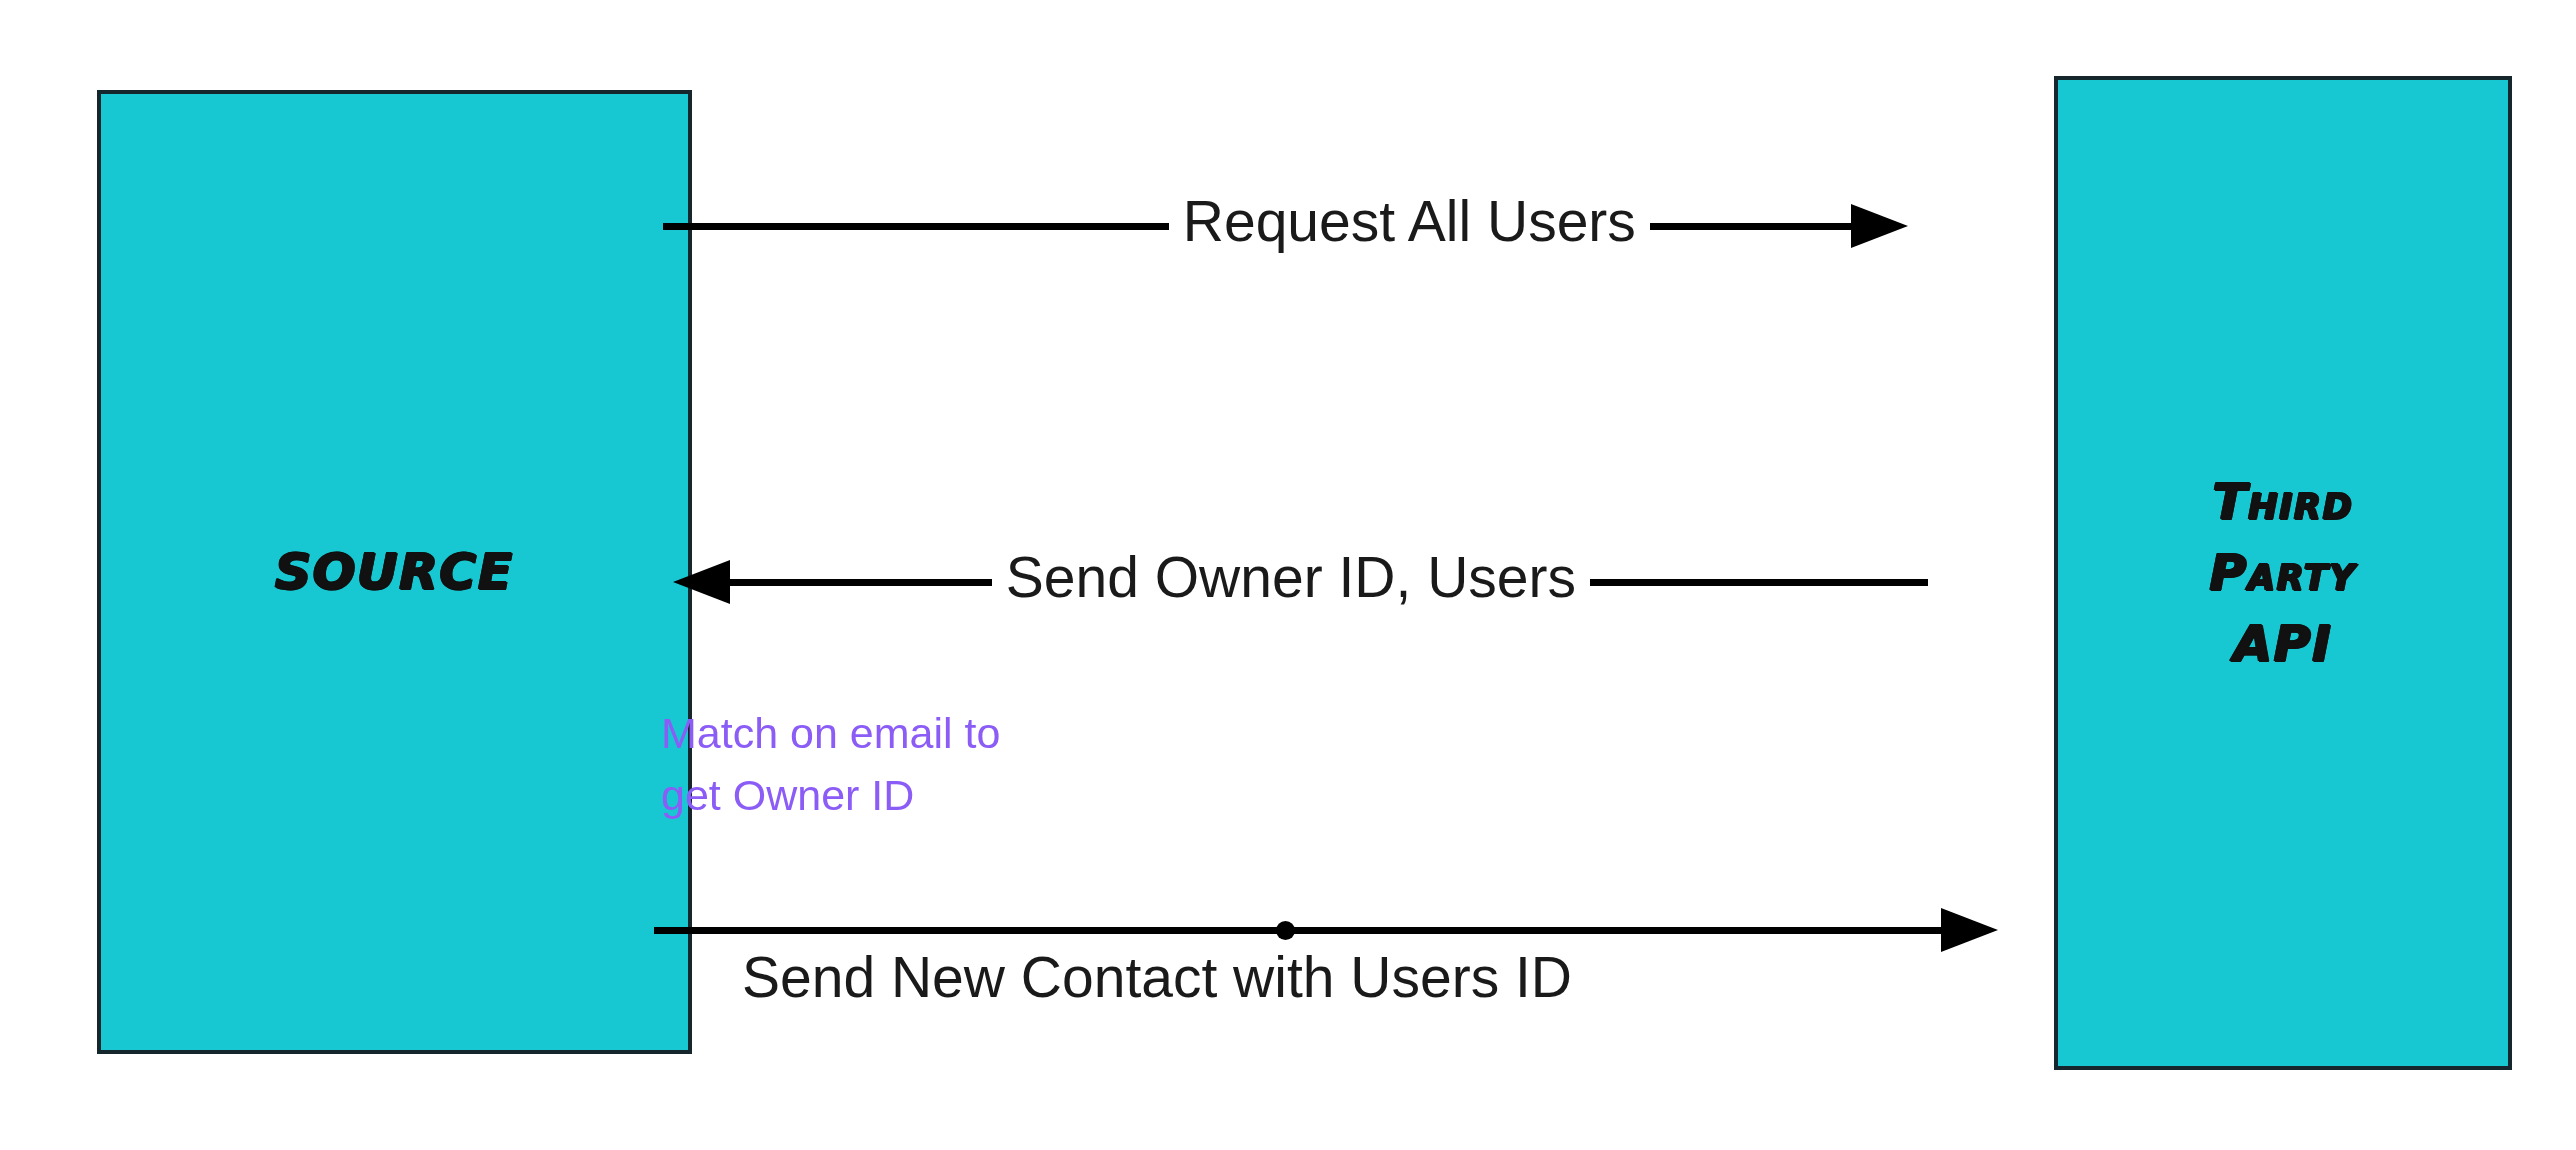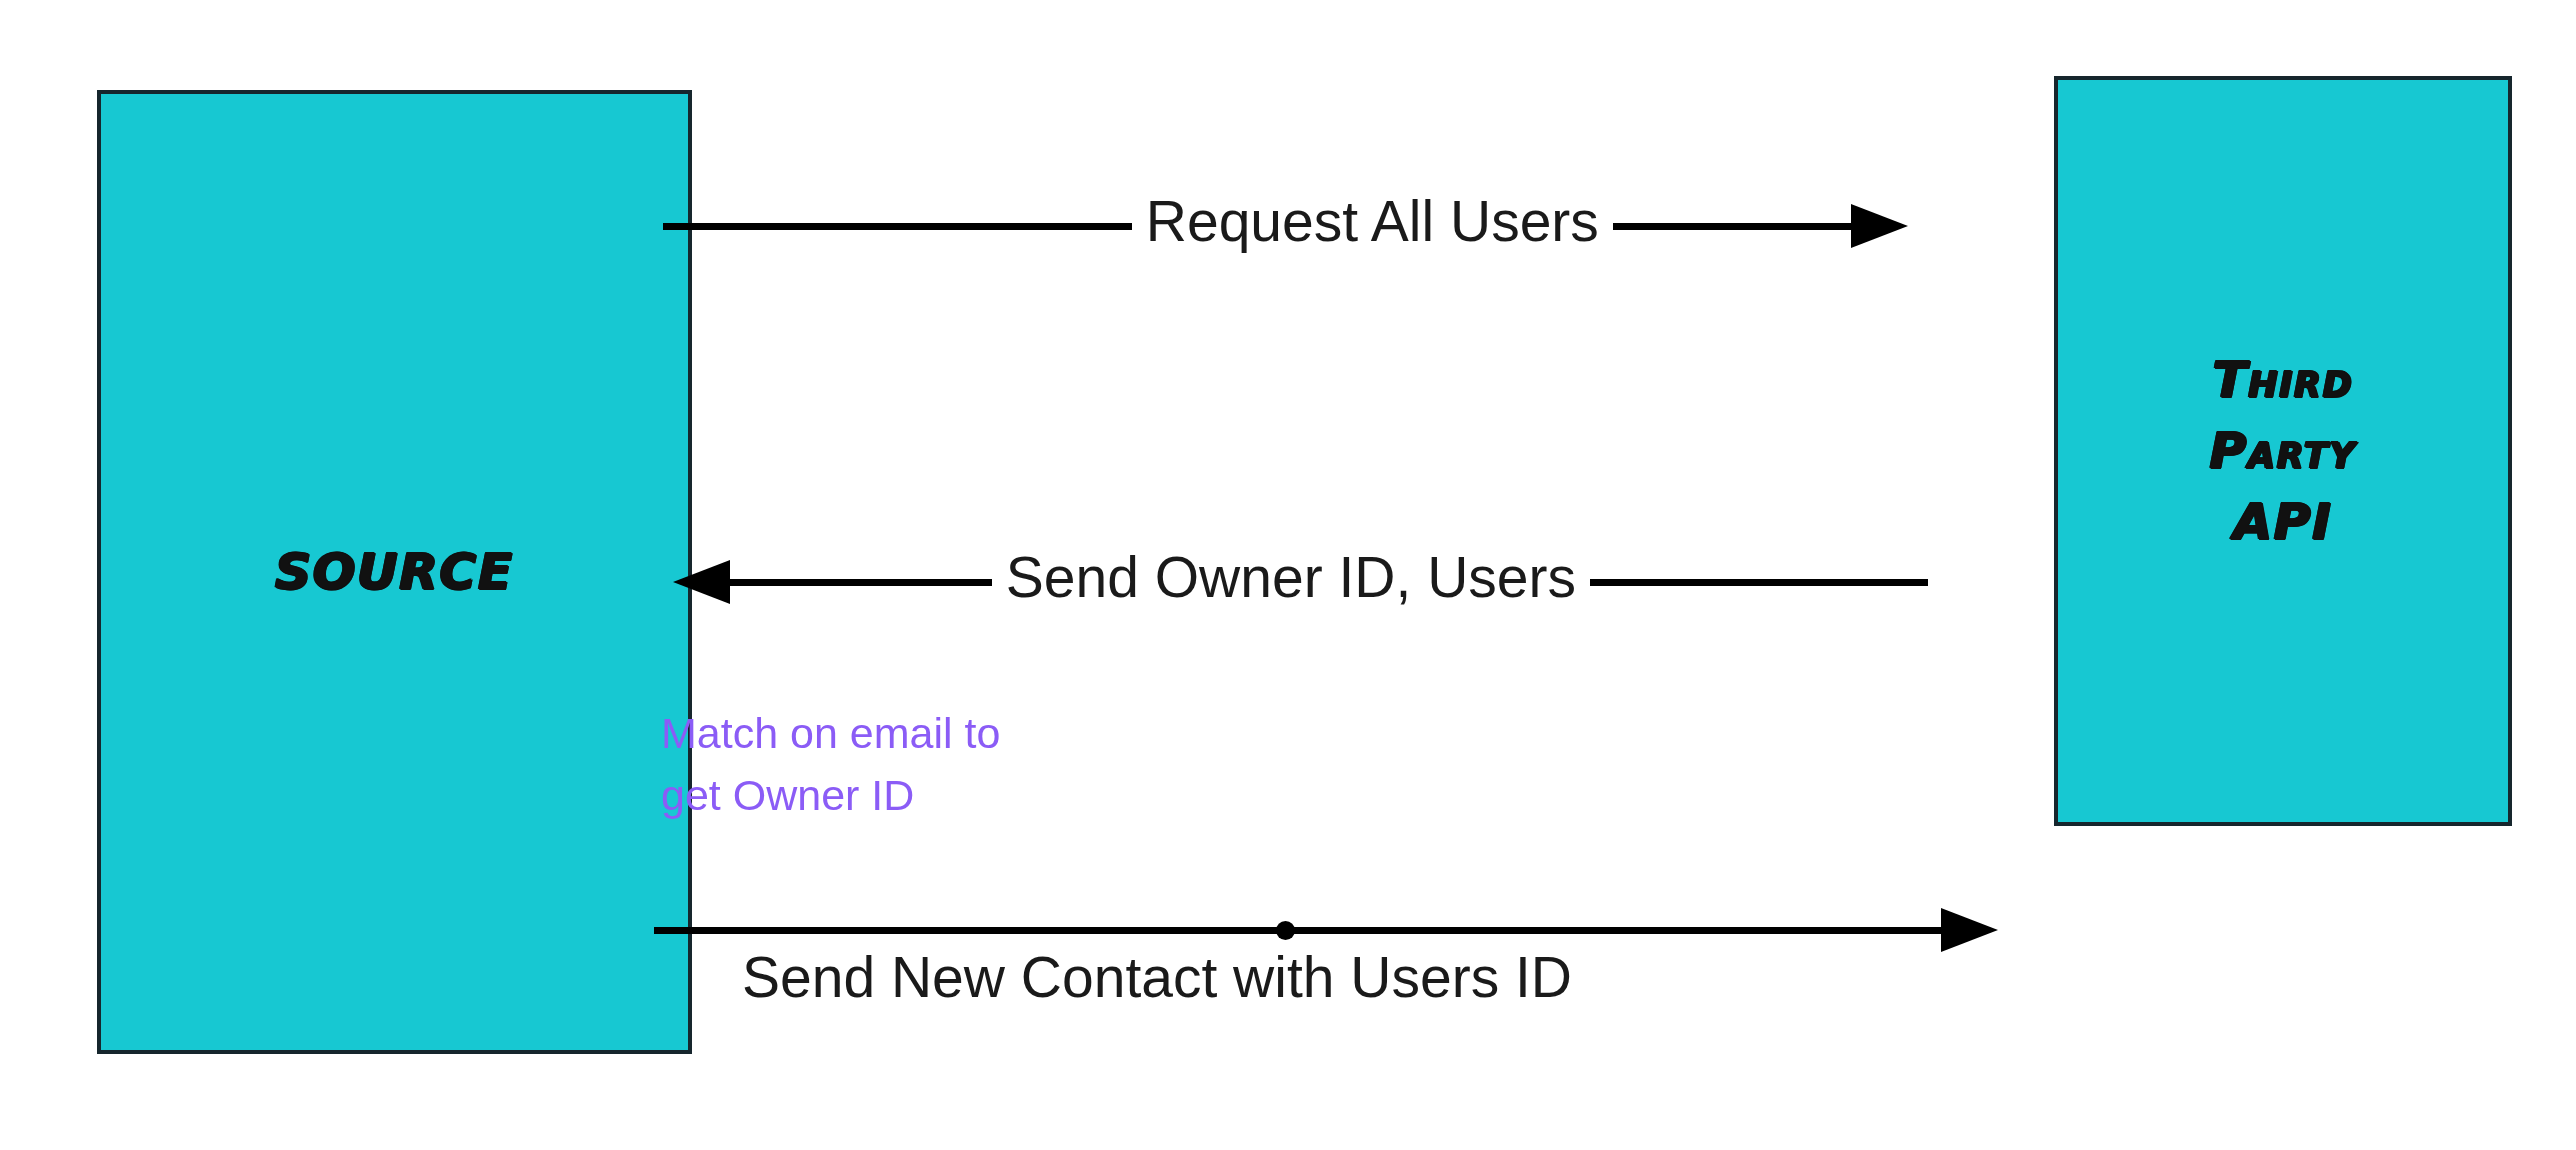--- a/index.html
+++ b/index.html
@@ -36,21 +36,21 @@
   #node-source {
     left: 97px;
     top: 90px;
     width: 595px;
     height: 964px;
   }
   #node-third-party {
     left: 2054px;
     top: 76px;
     width: 458px;
-    height: 750px;
+    height: 994px;
   }
 
   .node-label {
     color: #111111;
     text-align: center;
     font-family: "DejaVu Sans", sans-serif;
     font-weight: 700;
     font-style: italic;
     letter-spacing: 1.7px;
     line-height: 1.42;
@@ -127,21 +127,21 @@
   .msg-label.below-line {
     top: 19px;
     background: transparent;
     padding: 0;
   }
 
   
   #row-request-all-users { left: 0; top: 226px; width: 2576px; }
   #row-request-all-users .msg-line { left: 663px; width: 1192px; }
   #row-request-all-users .arrow-head { left: 1851px; }
-  #row-request-all-users .msg-label { left: 1132px; }
+  #row-request-all-users .msg-label { left: 1169px; }
 
   #row-send-owner-id { left: 0; top: 582px; width: 2576px; }
   #row-send-owner-id .msg-line { left: 728px; width: 1200px; }
   #row-send-owner-id .arrow-head { left: 673px; }
   #row-send-owner-id .msg-label { left: 992px; }
 
   #row-send-new-contact { left: 0; top: 930px; width: 2576px; }
   #row-send-new-contact .msg-line { left: 654px; width: 1291px; }
   #row-send-new-contact .arrow-head { left: 1941px; }
   #row-send-new-contact .line-dot { left: 1276px; }

